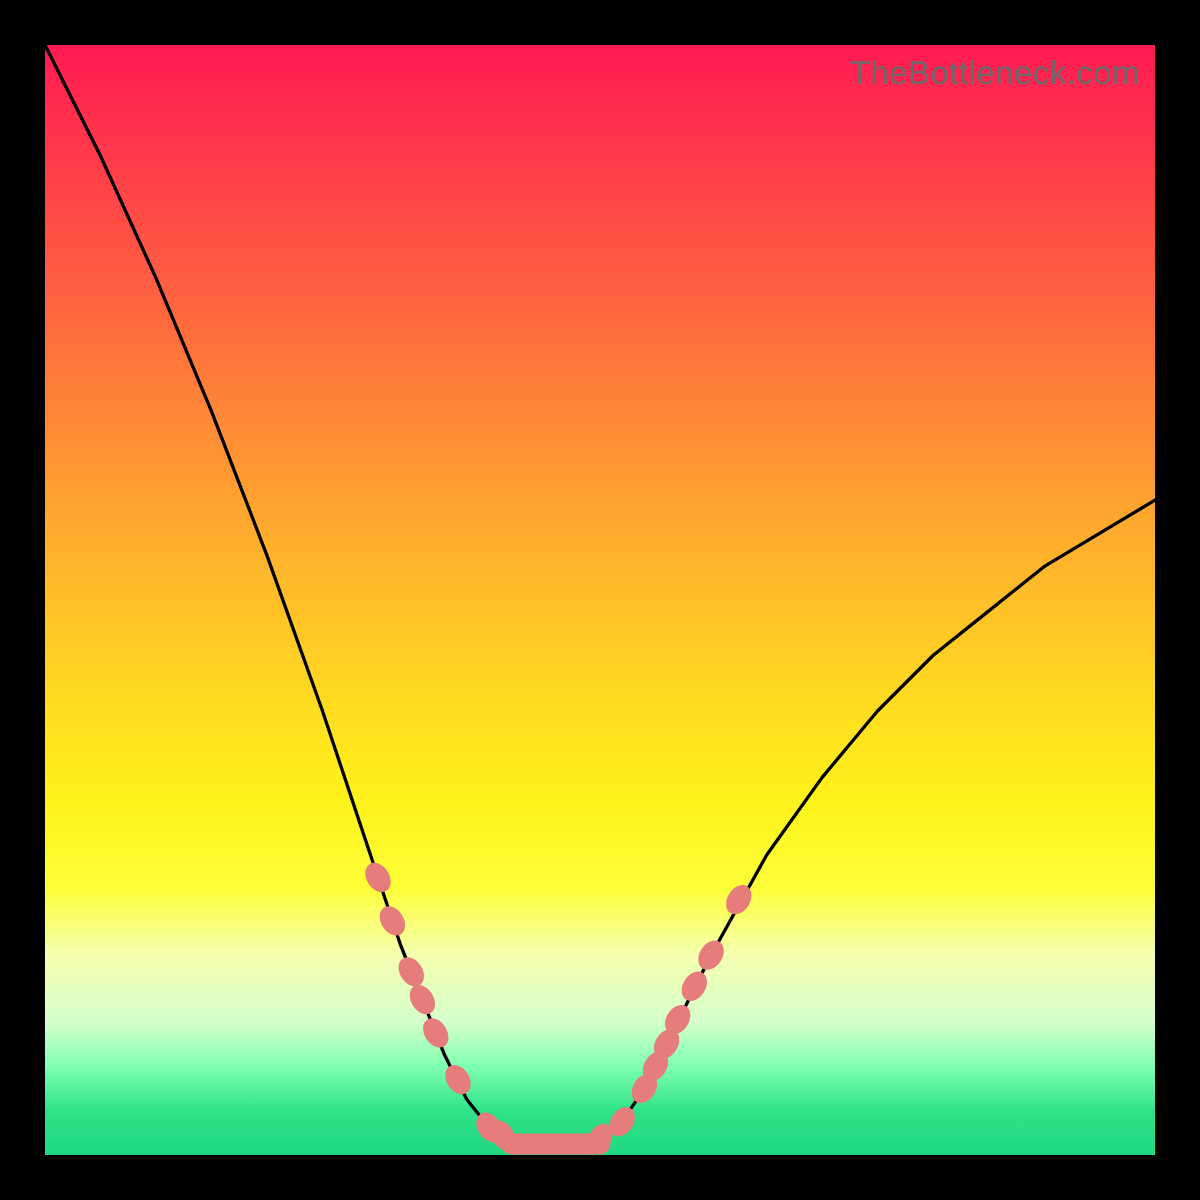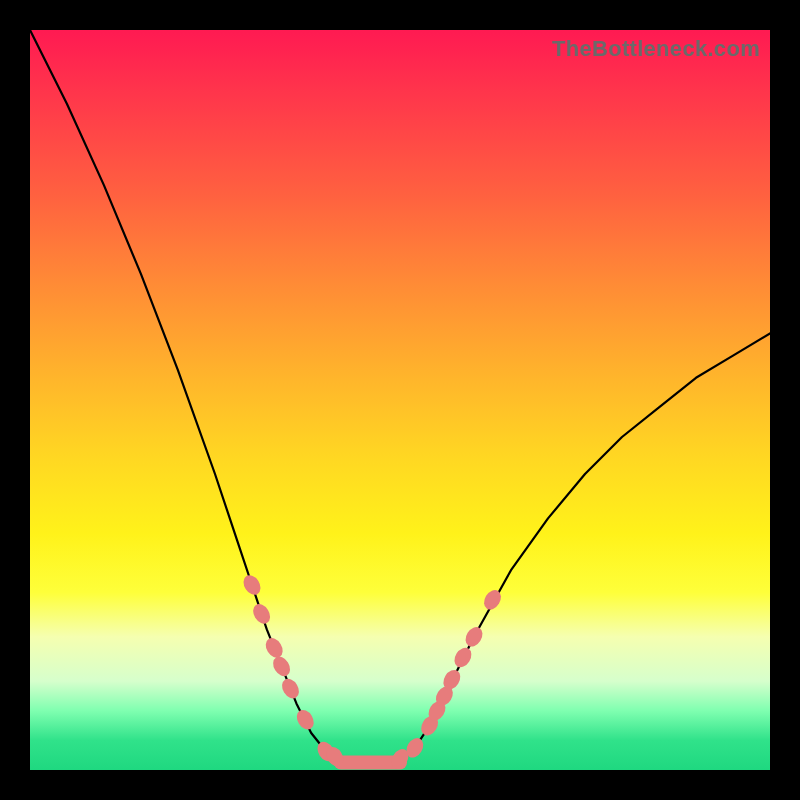--- a/index.html
+++ b/index.html
@@ -40,21 +40,21 @@
       #1fd880 100%
     );
     overflow: hidden;
   }
   .watermark {
     position: absolute;
     top: 6px;
     right: 10px;
     color: #6a6a6a;
     font-size: 22px;
-    font-weight: 700;
+    font-weight: 400;
     letter-spacing: 0.3px;
     user-select: none;
   }
   svg.curve {
     position: absolute;
     left: 0;
     top: 0;
     width: 740px;
     height: 740px;
   }

